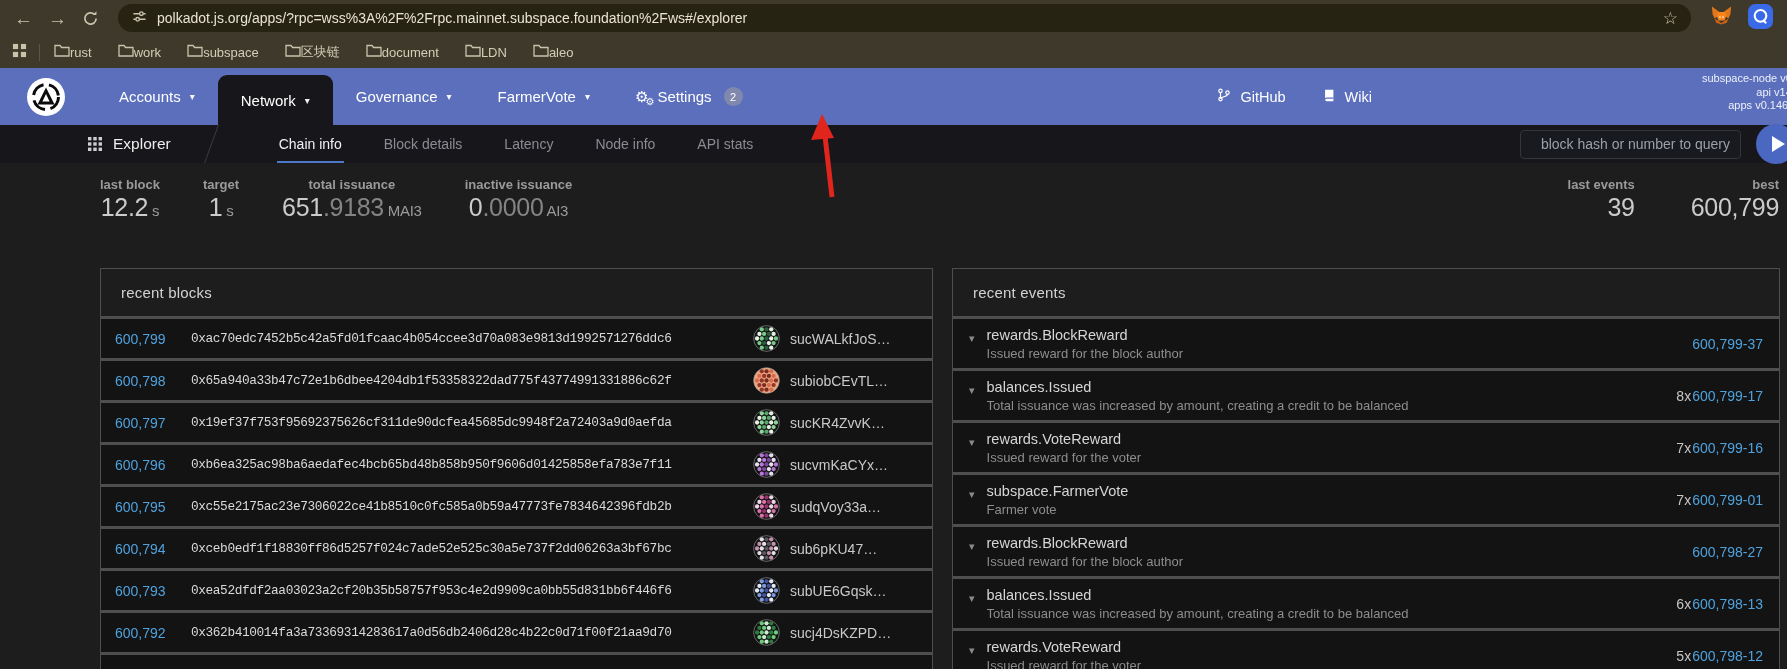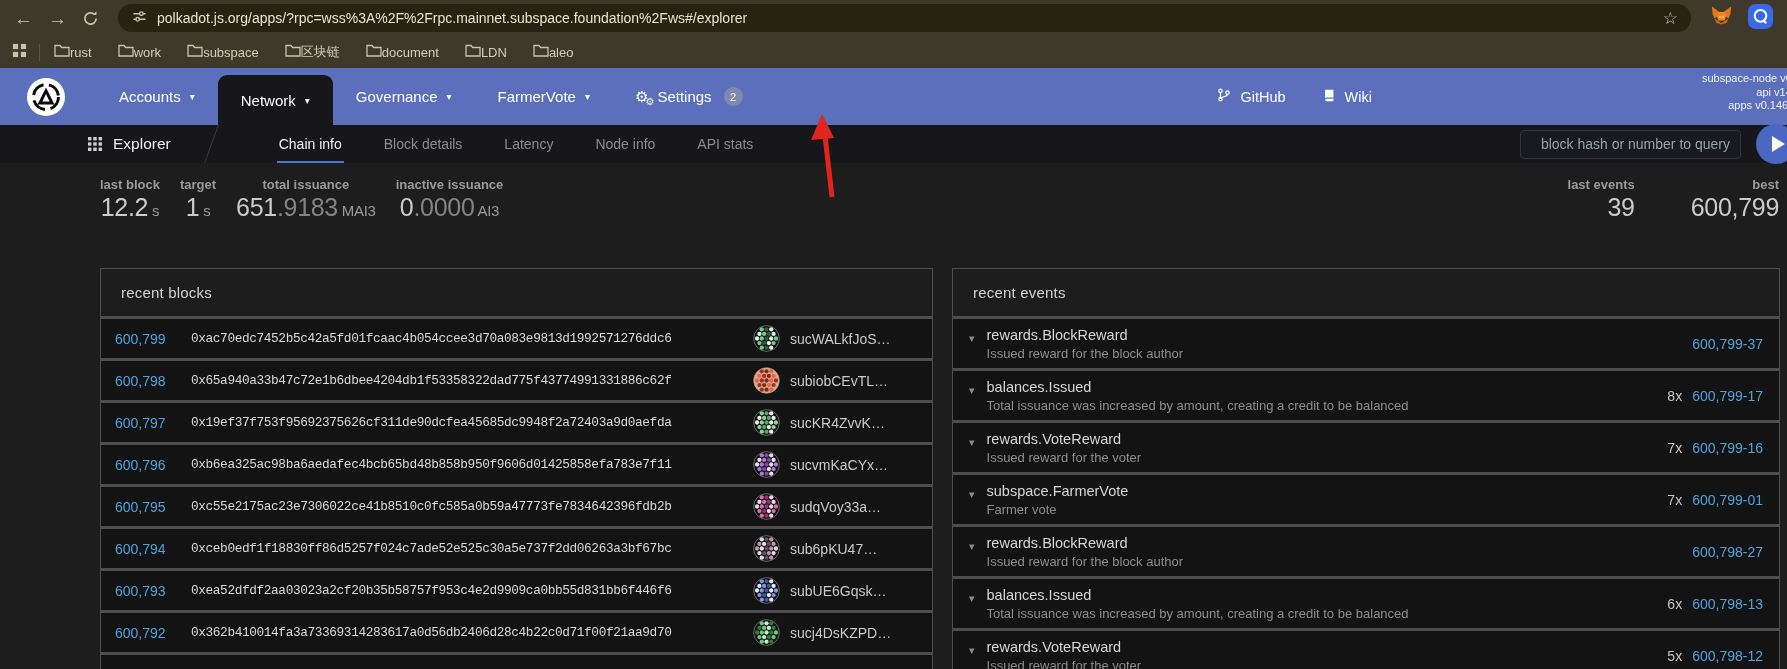--- a/index.html
+++ b/index.html
@@ -60,21 +60,21 @@
   #search input{flex:1;background:transparent;border:0;outline:0;color:#ddd;font-size:14px;
     text-align:right;padding:0 10px;font-family:inherit}
   #search input::placeholder{color:#9aa0a8}
   #playbtn{position:absolute;top:124px;right:-9px;width:40px;height:40px;border-radius:50%;
     background:#4a67c2;display:flex;align-items:center;justify-content:center;z-index:6;cursor:pointer}
   #playbtn .tri{width:0;height:0;border-left:13px solid #fff;border-top:8px solid transparent;
     border-bottom:8px solid transparent;margin-left:5px}
 
   
   #stats{position:absolute;top:177px;left:100px;right:8px;display:flex}
-  #stats-left{display:flex;gap:20px}
+  #stats-left{display:flex;gap:43px}
   .stat{text-align:center}
   .stat .lbl{font-size:13px;font-weight:bold;color:#9a9a9a;margin-bottom:1px;white-space:nowrap}
   .stat .val{font-size:25px;color:#cbcbcb;letter-spacing:-.3px;white-space:nowrap}
   .stat .dim{color:#848484}
   .stat .unit{font-size:15px;color:#9a9a9a}
   #stats-right{margin-left:auto;display:flex;gap:56px}
   #stats-right .stat{text-align:right}
 
   
   .panel{position:absolute;top:268px;border:1px solid #4e4e4e;background:#1d1d1d}
@@ -88,21 +88,21 @@
   .bhash{flex:1;font-family:Liberation Mono, monospace;font-size:12.8px;color:#dadada;
     letter-spacing:-.4px;margin-left:4px;white-space:nowrap;overflow:hidden}
   .bicon{width:27px;height:27px;margin-right:10px;flex:0 0 auto;cursor:pointer}
   .bauthor{width:128px;font-size:14px;color:#c9c9c9;white-space:nowrap;overflow:hidden;cursor:pointer}
   .erow{height:49px;background:#131313;display:flex;align-items:center;padding:0 16px}
   .ecaret{color:#8a8a8a;font-size:11px;align-self:flex-start;margin:13px 12px 0 0;cursor:pointer}
   .emain{flex:1}
   .ename{font-size:14.5px;color:#d6d6d6}
   .edesc{font-size:13px;color:#8d8d8d;margin-top:3px;white-space:nowrap;overflow:hidden}
   .eright{font-size:14px;white-space:nowrap}
-  .ecount{color:#c6c6c6;margin-right:10px}
+  .ecount{color:#c6c6c6;margin-right:1px}
   .elink{color:#4fa2de;cursor:pointer}
 
   #arrow{position:absolute;top:0;left:0;pointer-events:none;z-index:60}
 </style>
 </head>
 <body>
 
 <div id="toolbar">
   <span class="tb-icon">←</span>
   <span class="tb-icon">→</span>

